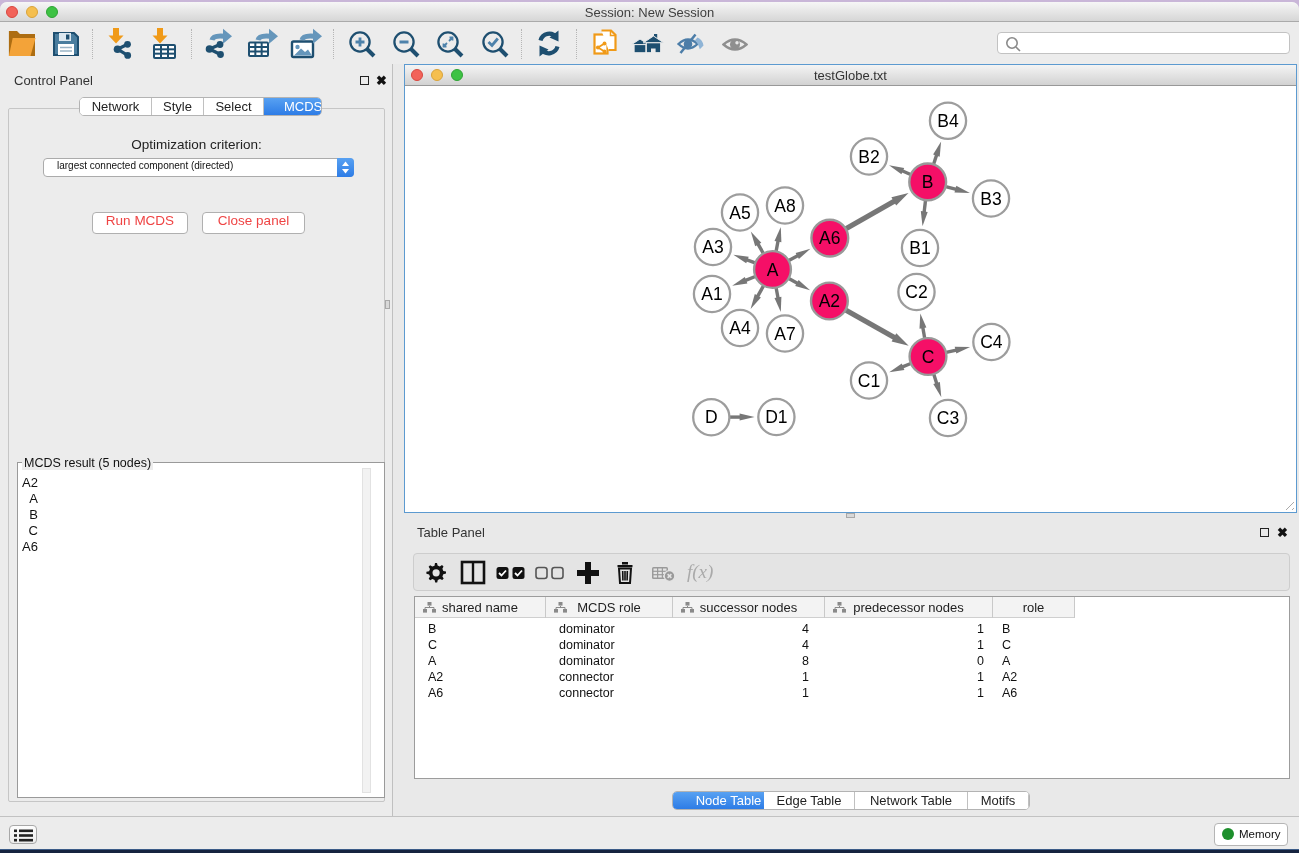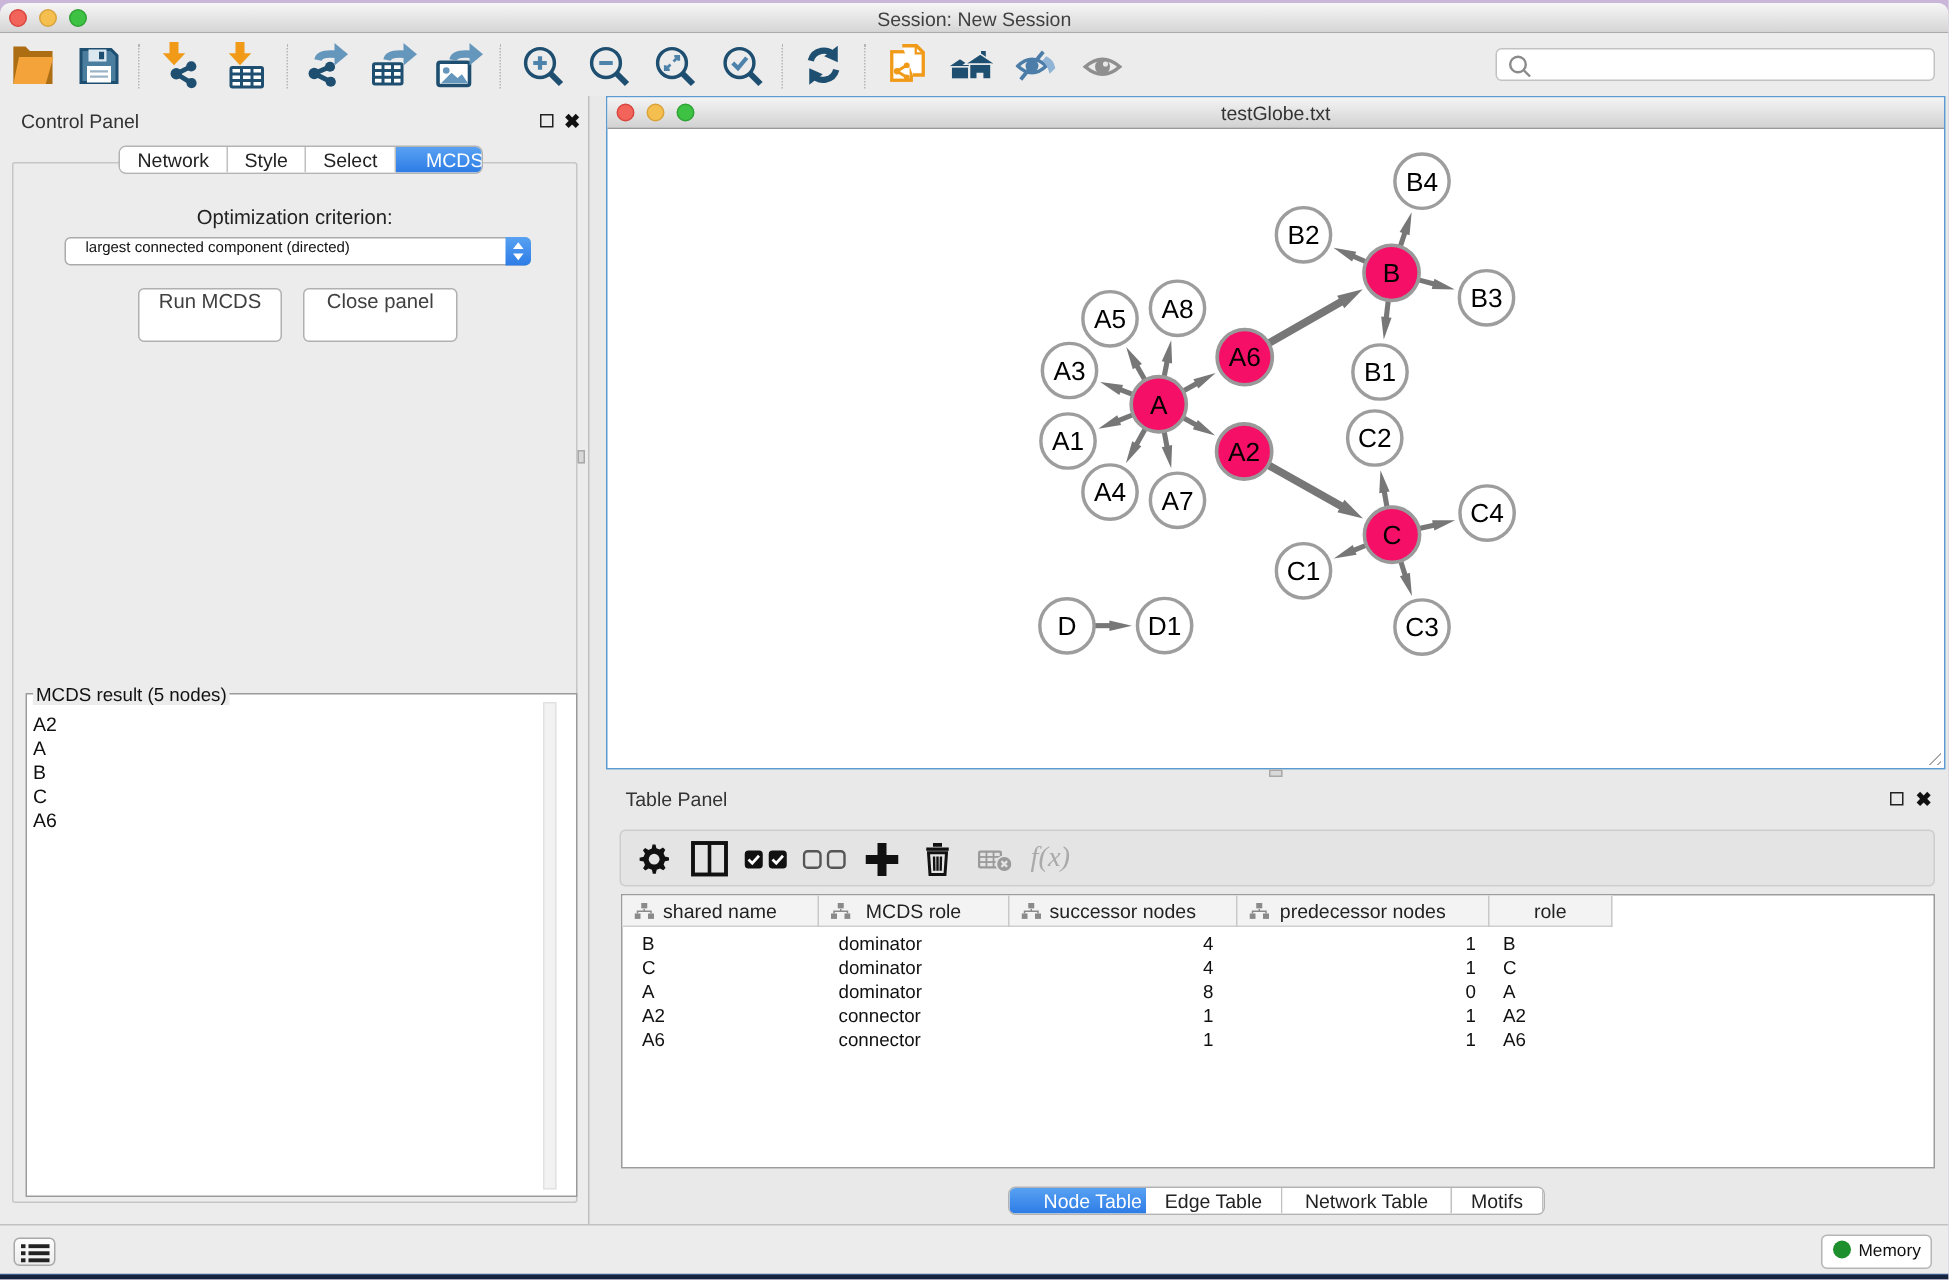--- a/index.html
+++ b/index.html
@@ -24,22 +24,22 @@
 .maxbtn { position:absolute; width:9px; height:9px; border:1.5px solid #222; }
 .closebtn { position:absolute; font-size:13px; font-weight:bold; color:#111; line-height:10px; }
 #cptabs { position:absolute; left:79px; top:33px; height:19px; display:flex; border:1px solid #b3b3b3; border-radius:5px; overflow:hidden; background:#fff; }
 .tab { font-size:13px; color:#222; text-align:center; line-height:17px; border-right:1px solid #c0c0c0; background:#fff; }
 .tab.sel { background:linear-gradient(180deg,#58a1f2,#2d7ce6); color:#fff; border-right:none;padding-left:20px; }
 #cpbox { position:absolute; left:8px; top:44px; width:377px; height:694px; border:1px solid #c6c6c6; border-radius:2px; }
 #optlabel { position:absolute; left:0; top:73px; width:393px; text-align:center; font-size:13.5px; color:#222; }
 #dropdown { position:absolute; left:43px; top:94px; width:311px; height:19px; background:#fff; border:1px solid #ababab; border-radius:4px; }
 #dropdown .dtext { position:absolute; left:13px; top:1px; font-size:10px; color:#111; }
 #dropdown .spin { position:absolute; right:-1px; top:-1px; width:17px; height:19px; background:linear-gradient(180deg,#58a1f2,#2d7ce6); border-radius:0 4px 4px 0; }
-.btn { position:absolute; height:36px; background:#fff; border:1px solid #b0b0b0; border-radius:4px; font-size:13.5px; color:#404040; text-align:center; line-height:16px; }
-#fieldset { position:absolute; left:17px; top:398px; width:368px; height:336px; border:1px solid #9a9a9a; background:#fff; }
+.btn { position:absolute; height:22px; background:#fff; border:1px solid #b0b0b0; border-radius:4px; font-size:13.5px; color:#ef4444; text-align:center; line-height:16px;margin-top:20px; }
+#fieldset { position:absolute; left:17px; top:398px; width:368px; height:336px; border:1px solid #9a9a9a; background:#fff;text-align:right; }
 #fieldset .legend { position:absolute; left:4px; top:-7px; background:#ececec; padding:0 2px; font-size:12.5px; color:#111; }
 #fieldset .items { position:absolute; left:4px; top:12px; font-size:13px; color:#111; line-height:16px; }
 #fieldset .scroll { position:absolute; left:344px; top:5px; width:9px; height:325px; background:#f2f2f2; border:1px solid #e2e2e2; }
 
 #netwin { position:absolute; left:404px; top:0px; width:893px; height:449px; border:1px solid #5c9ad0; background:#fff; }
 #nettitle { position:absolute; left:0; top:0; width:100%; height:21px; background:linear-gradient(180deg,#f4f4f4,#d2d2d2); border-bottom:1px solid #989898; }
 #nettitle .t1 { left:6px; background:#f2635a; border:1px solid #d8473f; top:4px; }
 #nettitle .t2 { left:26px; background:#f5bf4f; border:1px solid #d9a33a; top:4px; }
 #nettitle .t3 { left:46px; background:#3ec244; border:1px solid #2fa335; top:4px; }
 #nettitle .wt { position:absolute; top:3px; width:100%; text-align:center; font-size:13px; color:#333; }

